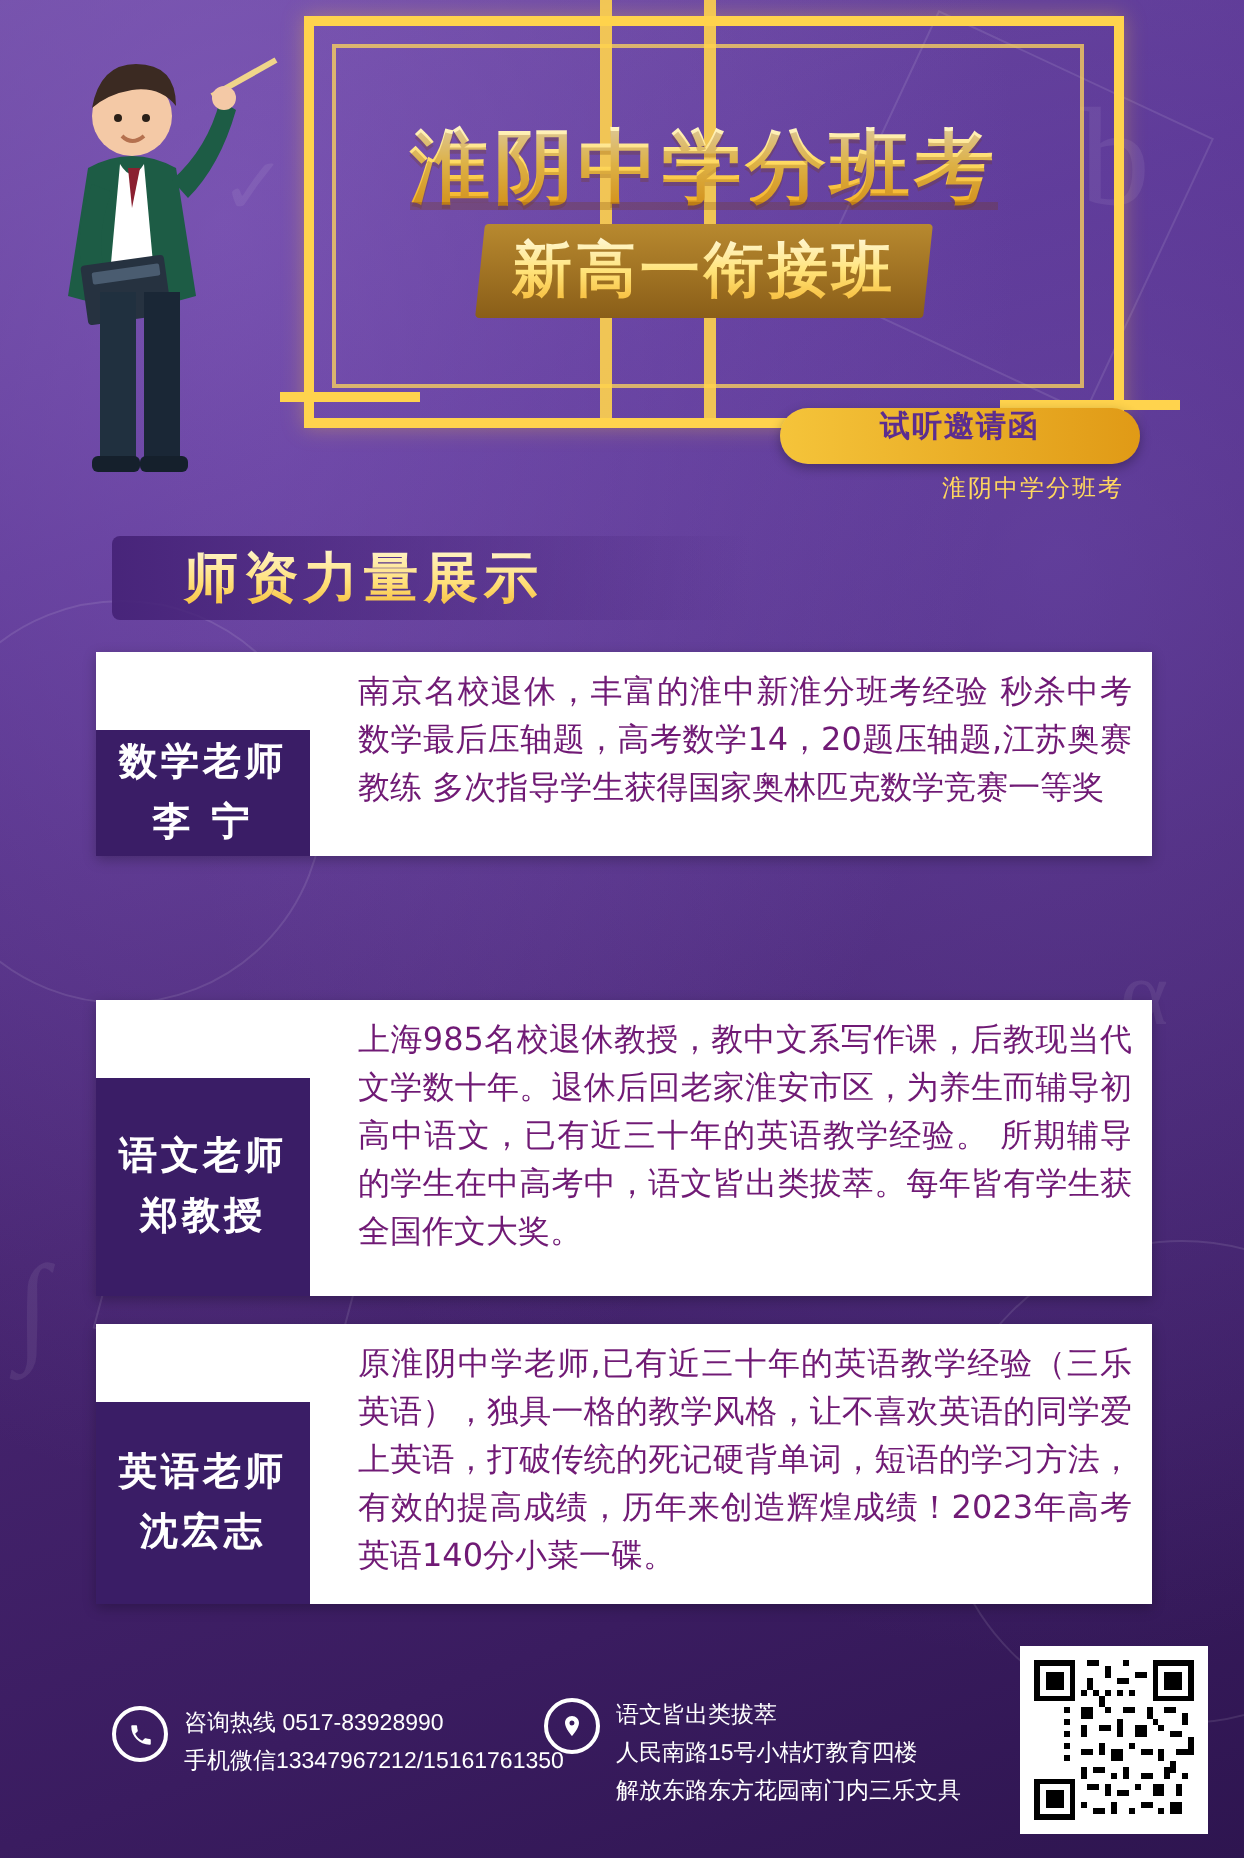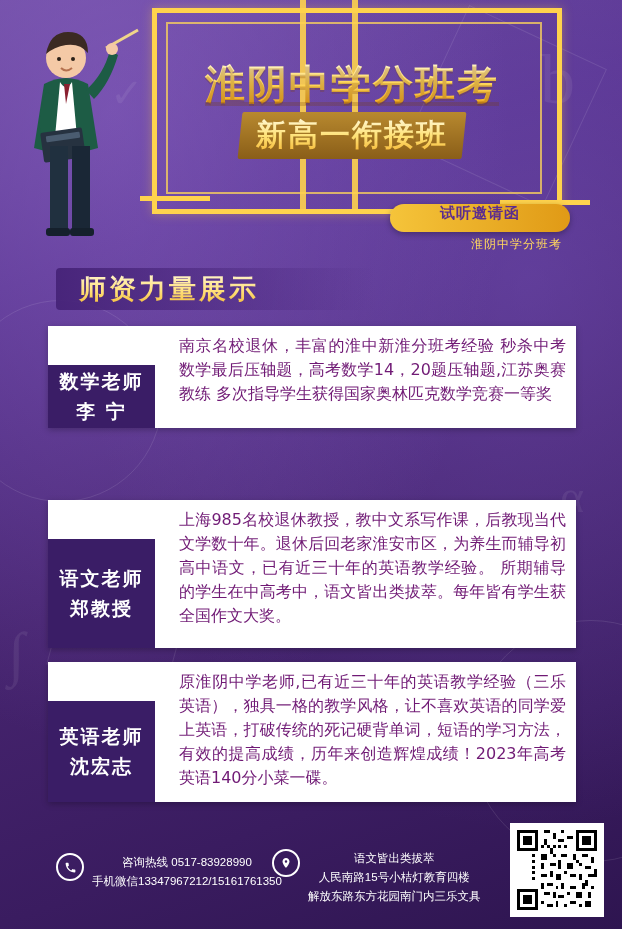--- a/index.html
+++ b/index.html
@@ -159,21 +159,21 @@
     inset: 0;
     background: linear-gradient(90deg, rgba(70,35,120,0.95) 0%, rgba(70,35,120,0.0) 100%);
     border-radius: 4px;
   }
   .section-title .txt {
     position: relative;
     font-size: 27px;
     font-weight: bold;
     letter-spacing: 3px;
     line-height: 42px;
-    padding-left: 23px;
+    padding-left: 36px;
     background: linear-gradient(180deg, #fffbe8 0%, #ffe07a 55%, #f0ae22 100%);
     -webkit-background-clip: text;
     background-clip: text;
     color: transparent;
   }
 
   
   .cards {
     position: absolute;
     left: 48px;
@@ -219,21 +219,20 @@
   .card.card-english { min-height: 140px; }
 
   
   .footer {
     position: absolute;
     left: 0;
     bottom: 0;
     width: 622px;
     height: 92px;
     z-index: 6;
-    text-align: center;
   }
   .footer-col {
     position: absolute;
     display: flex;
     align-items: flex-start;
     color: #ffffff;
   }
   .footer-col.phone { left: 56px; top: 16px; }
   .footer-col.addr { left: 272px; top: 12px; }
   .circle-icon {

